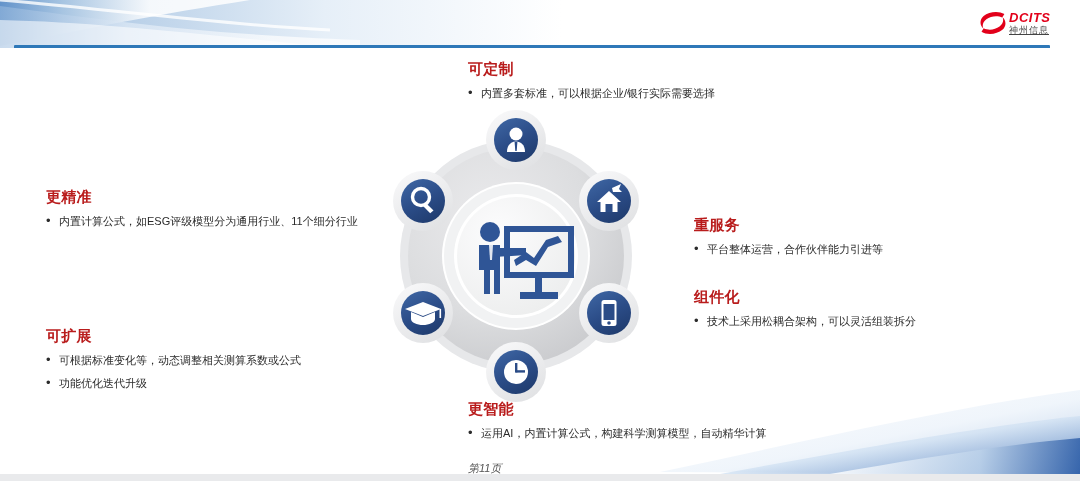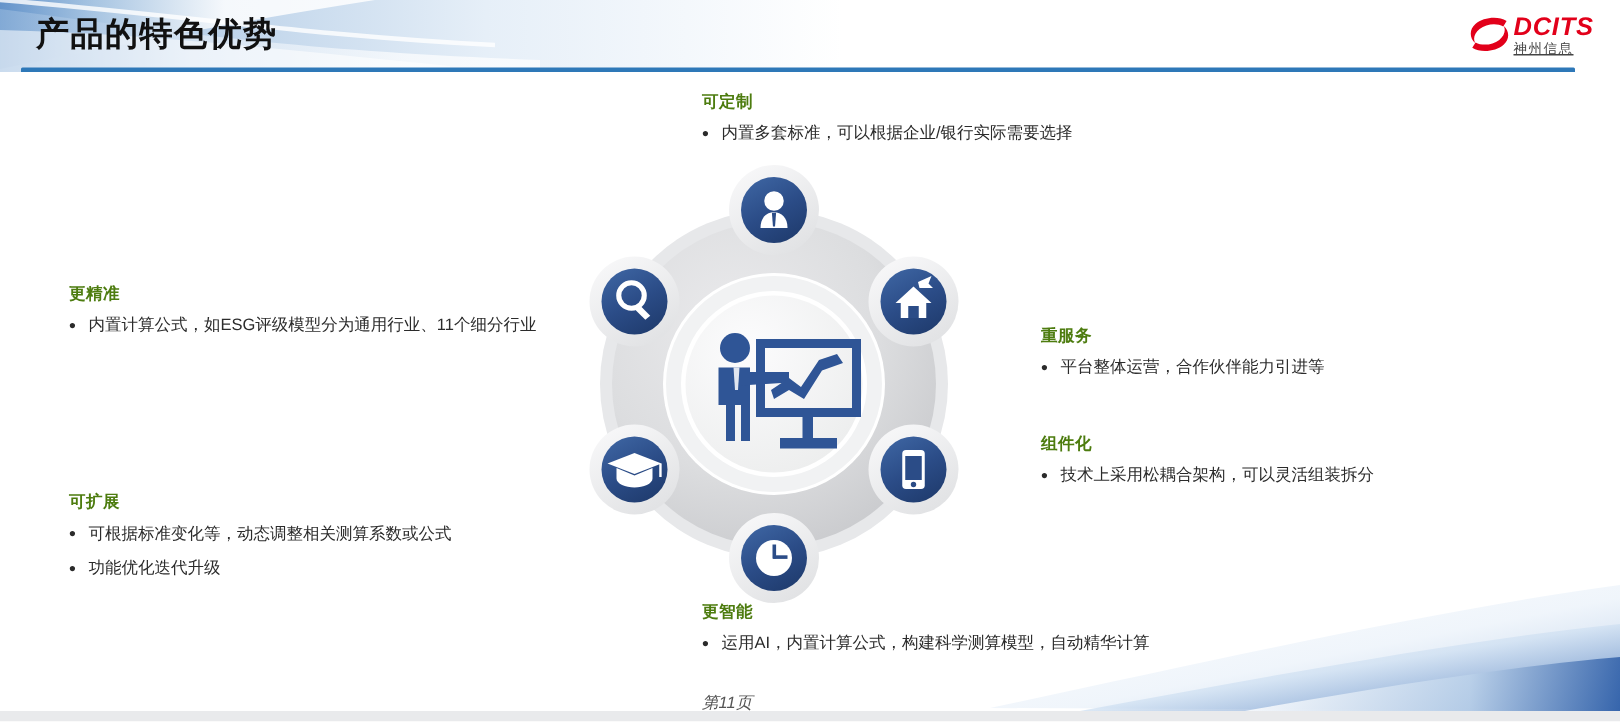--- a/index.html
+++ b/index.html
@@ -77,21 +77,21 @@
   }
   .logo-mark { width: 26px; height: 24px; flex: 0 0 auto; }
   .logo-text {
     margin-left: 3px;
     display: flex;
     flex-direction: column;
     justify-content: center;
     line-height: 1;
   }
   .logo-en {
-    font-size: 17px;
+    font-size: 13px;
     font-weight: bold;
     font-style: italic;
     color: #e2001a;
     letter-spacing: 0.5px;
   }
   .logo-cn {
     font-size: 9px;
     color: #444444;
     letter-spacing: 1px;
     margin-top: 2px;
@@ -104,23 +104,23 @@
     right: 0;
     bottom: 0;
     width: 420px;
     height: 120px;
     pointer-events: none;
   }
 
   
   .block { position: absolute; }
   .block .b-title {
-    font-size: 11px;
+    font-size: 15px;
     font-weight: bold;
-    color: #4d7c0f;
+    color: #b91c1c;
     margin-bottom: 4px;
     letter-spacing: 0.3px;
   }
   .block ul {
     list-style: none;
     margin: 0;
     padding: 0;
   }
   .block li {
     position: relative;
@@ -194,21 +194,20 @@
           <stop offset="0.75" stop-color="#ffffff"></stop>
         </linearGradient>
       </defs>
       <rect x="0" y="0" width="1080" height="48" fill="url(#hgrad)"></rect>
       <path d="M0,0 L250,0 C160,14 90,28 0,46 Z" fill="url(#hgrad2)" opacity="0.85"></path>
       <path d="M0,6 C120,22 200,34 360,40 L360,48 L0,48 Z" fill="url(#hgrad3)" opacity="0.7"></path>
       <path d="M0,20 C90,22 180,32 300,44 L300,48 L0,48 Z" fill="#ffffff" opacity="0.55"></path>
       <path d="M0,0 C120,10 210,24 330,30" stroke="#ffffff" stroke-width="3" fill="none" opacity="0.8"></path>
     </svg>
 
-    <div class="header-title">产品的特色优势</div>
 
     <div class="logo">
       <svg class="logo-mark" viewBox="0 0 26 24">
         <path d="M24.4,3.0 C18.5,-0.6 8.8,0.6 3.6,5.0 C-0.6,8.6 -0.4,14.4 3.4,17.6
                  C1.9,14.6 3.0,10.9 6.4,8.3 C10.9,4.8 17.8,4.2 22.2,6.6 Z" fill="#e2001a"></path>
         <path d="M1.5,20.8 C7.4,24.5 17.2,23.3 22.4,18.8 C26.6,15.2 26.3,9.5 22.5,6.3
                  C24.0,9.3 22.9,13.0 19.5,15.6 C15.0,19.1 8.1,19.7 3.7,17.3 Z" fill="#e2001a"></path>
       </svg>
       <div class="logo-text">
         <div class="logo-en">DCITS</div>

